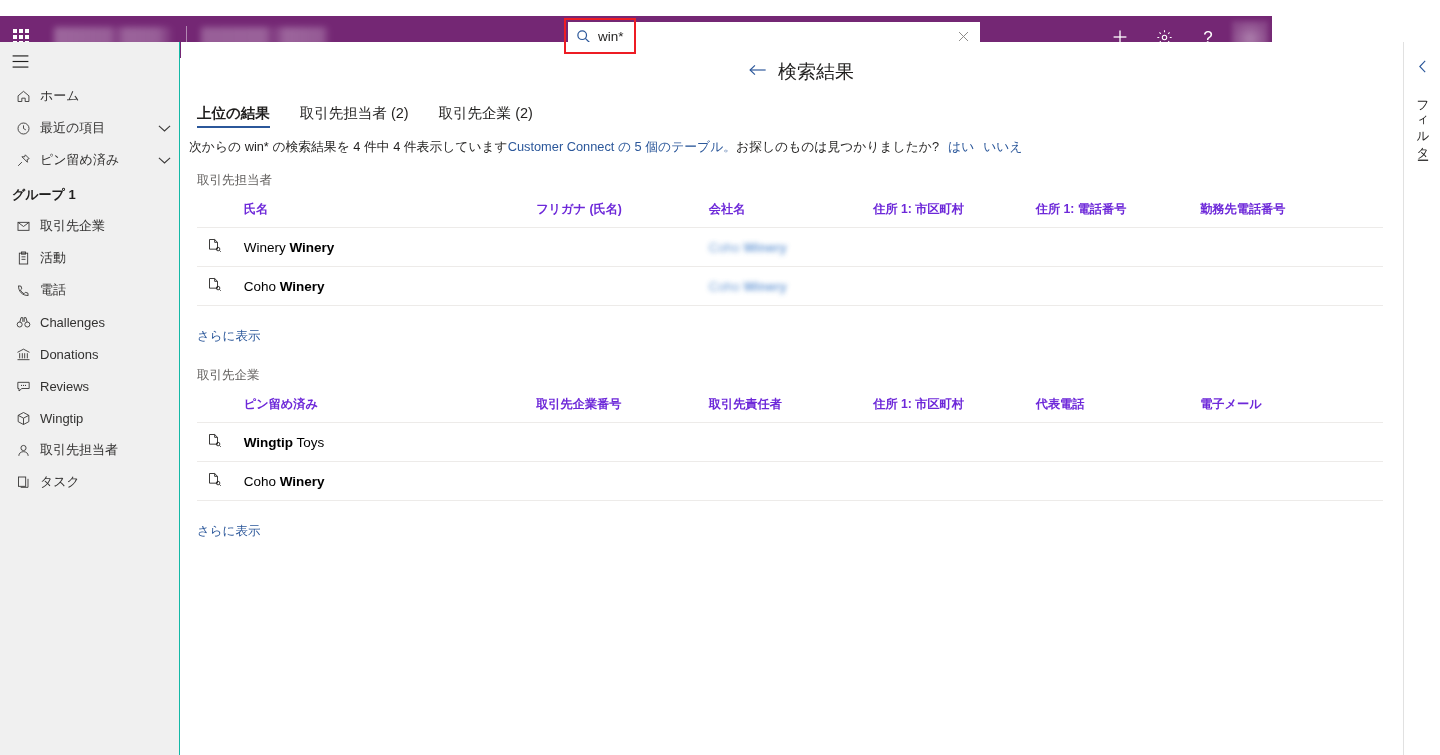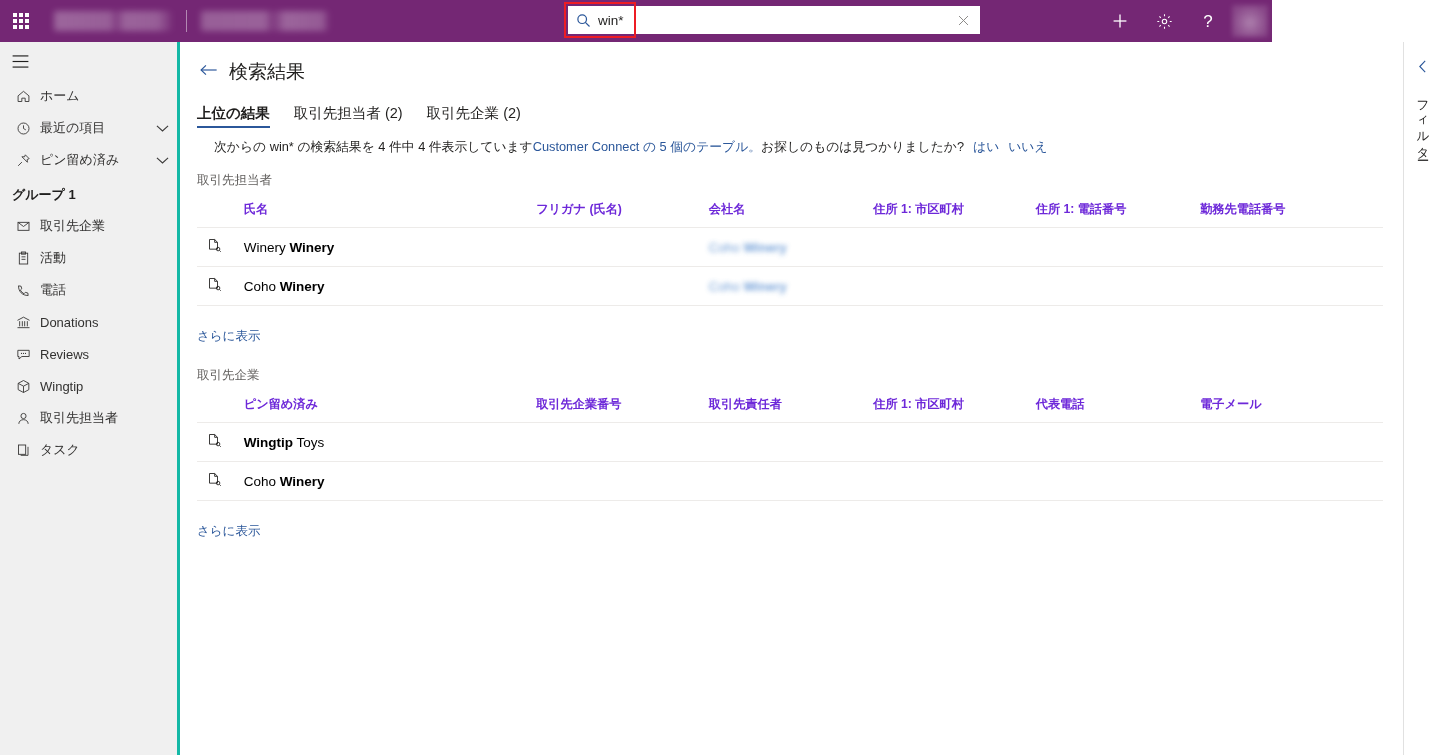--- a/index.html
+++ b/index.html
@@ -7,21 +7,21 @@
     margin: 0; padding: 0;
     width: 1440px; height: 755px;
     overflow: hidden;
     background: #ffffff;
     font-family: "Liberation Sans", "DejaVu Sans", sans-serif;
     -webkit-font-smoothing: antialiased;
   }
 
   
   .topbar {
-    position: absolute; top: 0; left: 0;
+    position: absolute; top: 16px; left: 0;
     width: 1272px; height: 42px;
     background: #742774;
     display: flex; align-items: center;
   }
   .waffle {
     width: 42px; height: 42px;
     display: flex; align-items: center; justify-content: center;
     cursor: pointer;
   }
   .waffle-grid {
@@ -100,21 +100,21 @@
     border-radius: 2px;
     background: radial-gradient(circle at 50% 55%, rgba(255,255,255,.42) 0%, rgba(255,255,255,.26) 40%, rgba(255,255,255,.14) 75%);
     filter: blur(2.6px);
   }
 
   
   .sidebar {
     position: absolute; left: 0; top: 42px;
     width: 180px; height: 713px;
     background: #f0f0f0;
-    border-right: 3px solid #14b8a6;
+    border-right: 1px solid #14b8a6;
     overflow: hidden;
   }
   .hamburger {
     height: 38px; display: flex; align-items: center; padding-left: 12px;
     cursor: pointer;
   }
   .hamburger svg { display: block; }
 
   .nav-item {
     height: 32px; display: flex; align-items: center;
@@ -136,47 +136,47 @@
 
   
   .main {
     position: absolute; left: 181px; top: 42px;
     width: 1222px; height: 713px;
     background: #ffffff;
     overflow: hidden;
   }
   .page-head {
     display: flex; align-items: center;
-    padding: 14px 0 0 14px; height: 46px;
+    padding: 14px 0 0 14px; height: 46px; justify-content: center;
   }
   .back-btn {
     width: 28px; height: 28px; display: flex; align-items: center; justify-content: center;
     color: #2b579a; cursor: pointer;
   }
   .page-title {
     font-size: 19px; color: #201f1e; margin-left: 6px; font-weight: normal;
   }
 
   .tabs {
-    display: flex; align-items: flex-end; gap: 24px;
+    display: flex; align-items: flex-end; gap: 30px;
     padding-left: 16px; margin-top: 12px; height: 28px;
   }
   .tab {
     font-size: 14.5px; color: #201f1e; cursor: pointer;
     padding-bottom: 5px; position: relative; white-space: nowrap;
   }
   .tab.active { font-weight: bold; }
   .tab.active::after {
     content: ""; position: absolute; left: 0; right: 0; bottom: 0;
     height: 2px; background: #2b579a;
   }
   .tab .cnt { font-weight: normal; }
 
   .status-line {
-    padding-left: 33px; margin-top: 11px;
+    padding-left: 8px; margin-top: 11px;
     font-size: 12.8px; color: #201f1e;
     white-space: nowrap;
   }
   .lk { color: #2b579a; cursor: pointer; }
   .lk-sp { display: inline-block; width: 9px; }
 
   .section {
     padding-left: 16px; margin-top: 16px;
   }
   .section-title {
@@ -382,20 +382,30 @@
 
   <div class="nav-item">
     <span class="nav-ic">
       <svg width="15" height="15" viewBox="0 0 18 18" fill="none" stroke="#3b3a39" stroke-width="1.1">
         <path d="M3 3.4c0 7 4.6 11.6 11.6 11.6l-.4-3-3-.8-1.6 1.7c-1.9-1-3.4-2.5-4.4-4.4l1.7-1.6-.8-3z"></path>
       </svg>
     </span>
     <span class="nav-lb">電話</span>
   </div>
 
+  <div class="nav-item">
+    <span class="nav-ic">
+      <svg width="15" height="15" viewBox="0 0 18 18" fill="none" stroke="#3b3a39" stroke-width="1.1">
+        <circle cx="4.4" cy="11.4" r="3"></circle>
+          <circle cx="13.6" cy="11.4" r="3"></circle>
+        <path d="M4.6 8.6L6 3.2h2.2v5M13.4 8.6L12 3.2H9.8v5"></path>
+      </svg>
+    </span>
+    <span class="nav-lb">Challenges</span>
+  </div>
 
   <div class="nav-item">
     <span class="nav-ic">
       <svg width="15" height="15" viewBox="0 0 18 18" fill="none" stroke="#3b3a39" stroke-width="1.1">
         <path d="M1.8 6.4L9 2.6l7.2 3.8"></path>
           <line x1="1.8" y1="15.2" x2="16.2" y2="15.2"></line>
         <line x1="4.4" y1="7.4" x2="4.4" y2="13.6"></line>
           <line x1="7.6" y1="7.4" x2="7.6" y2="13.6"></line>
         <line x1="10.4" y1="7.4" x2="10.4" y2="13.6"></line>
           <line x1="13.6" y1="7.4" x2="13.6" y2="13.6"></line>

